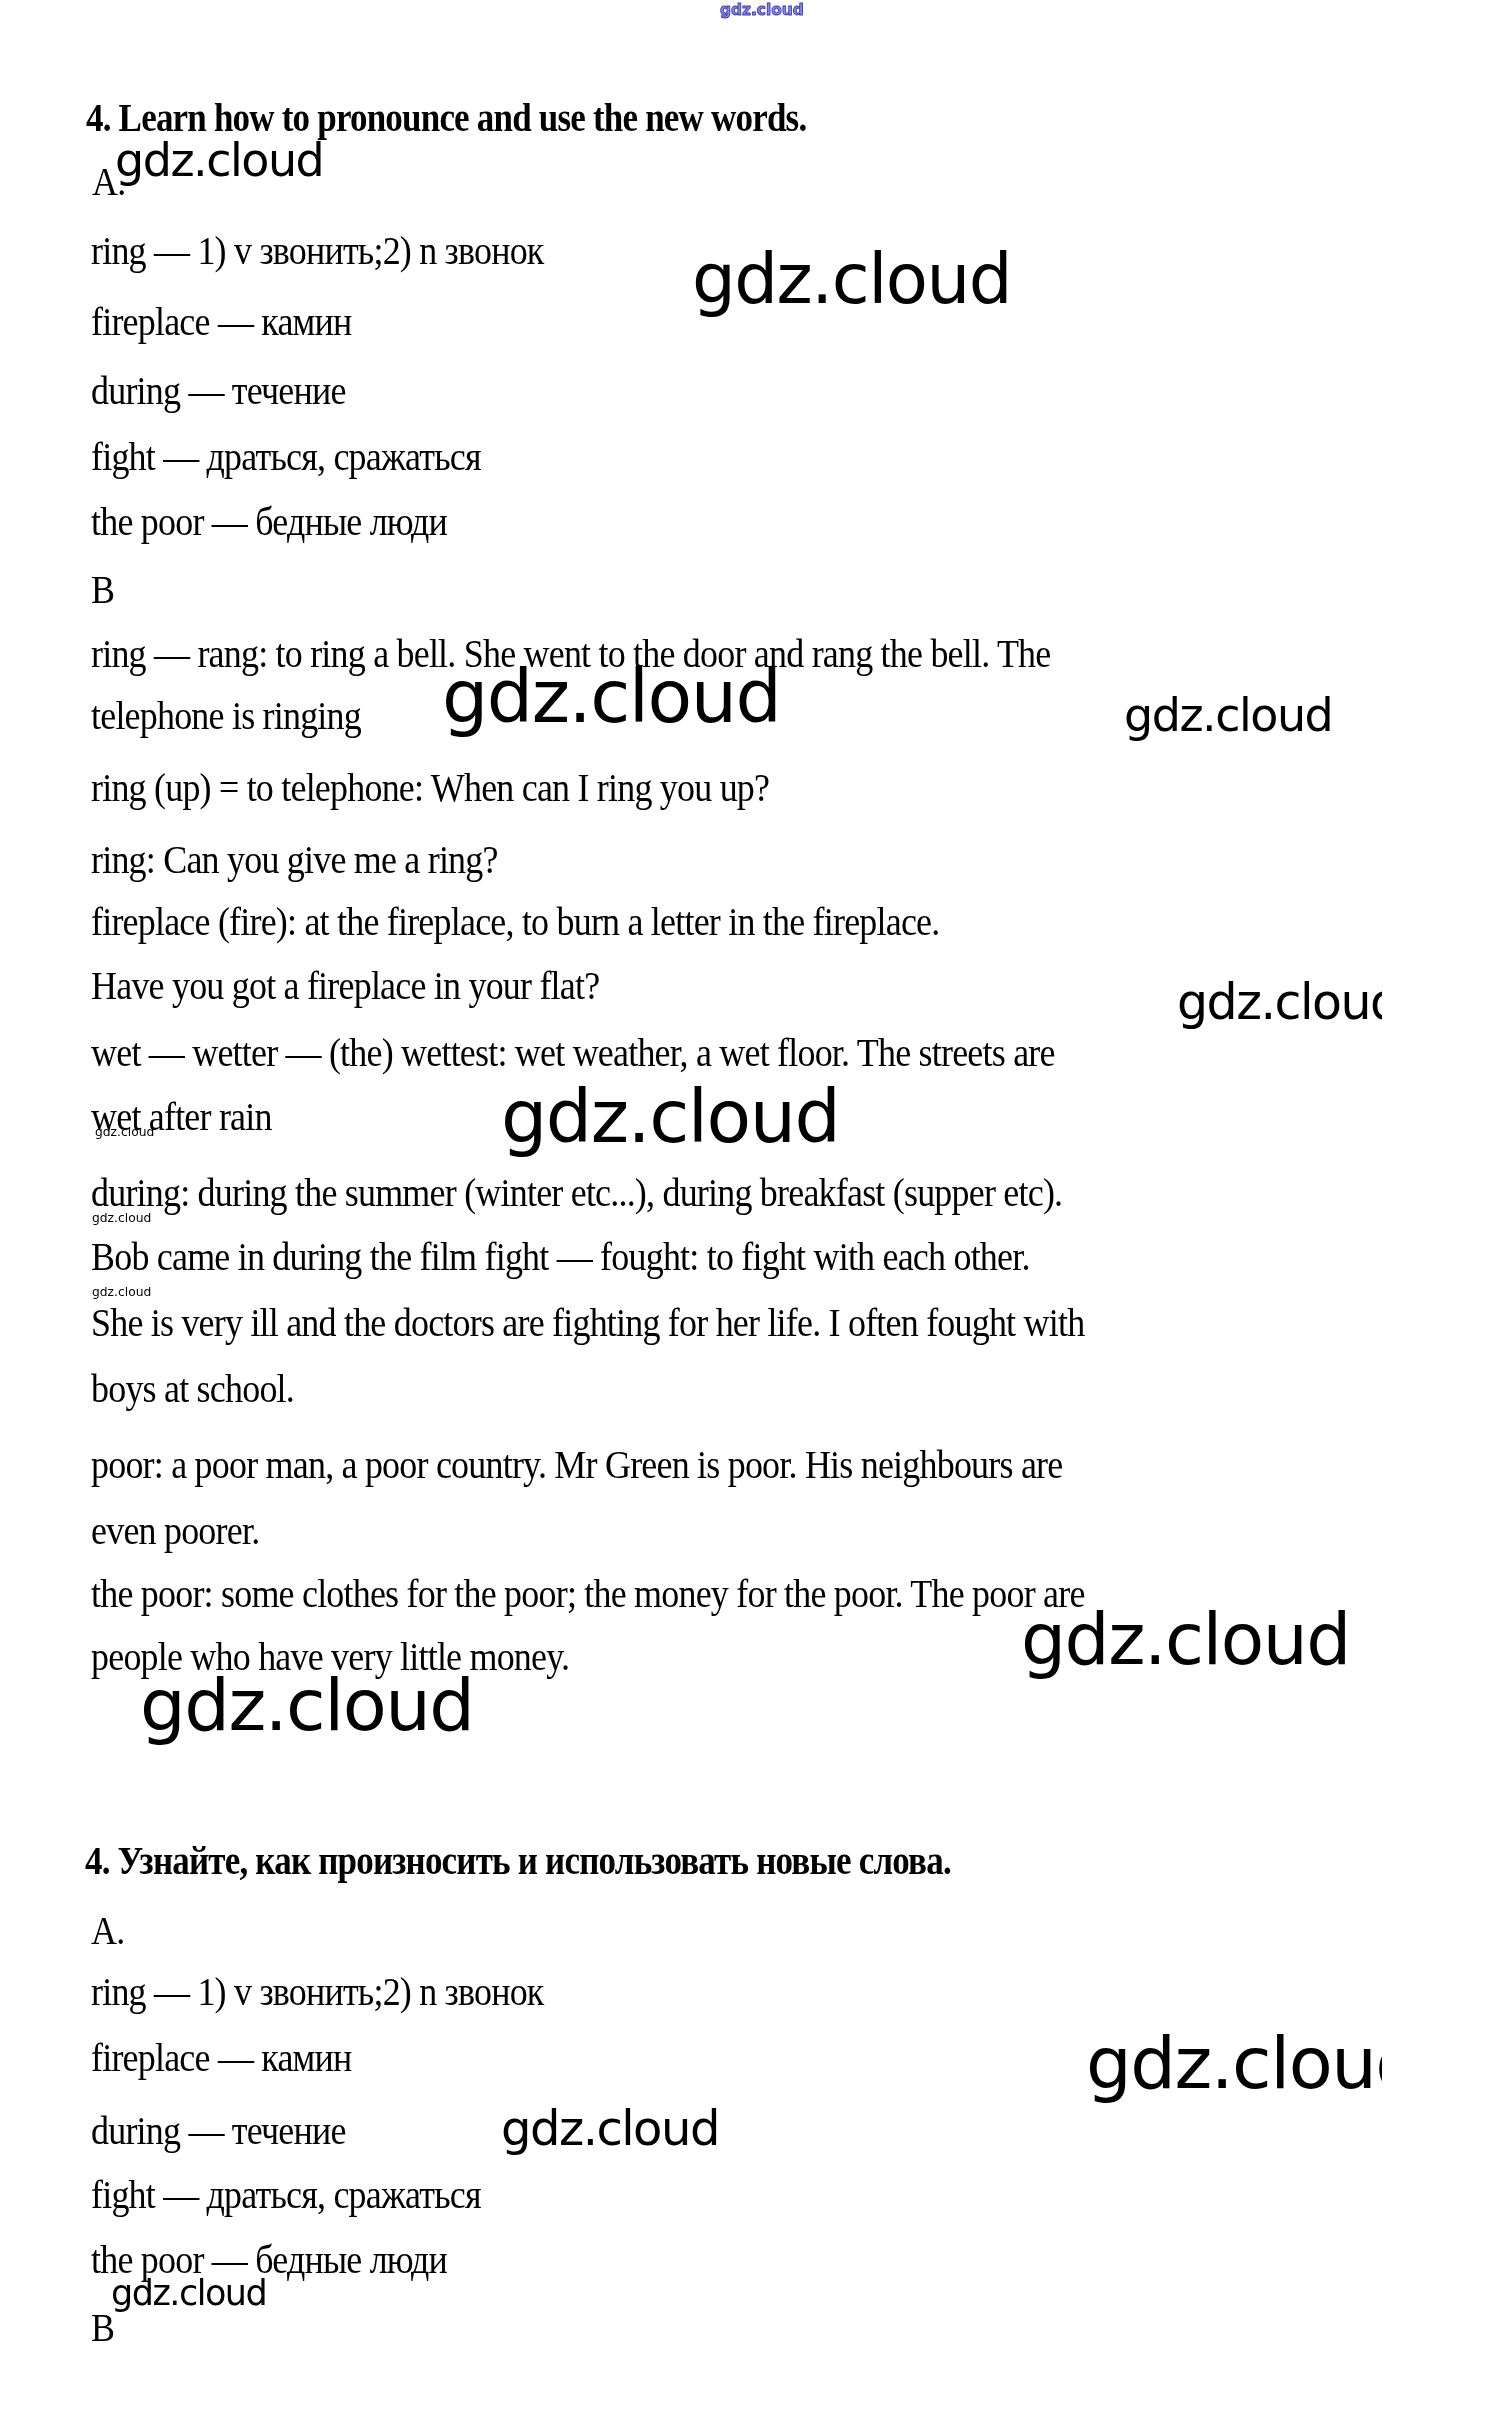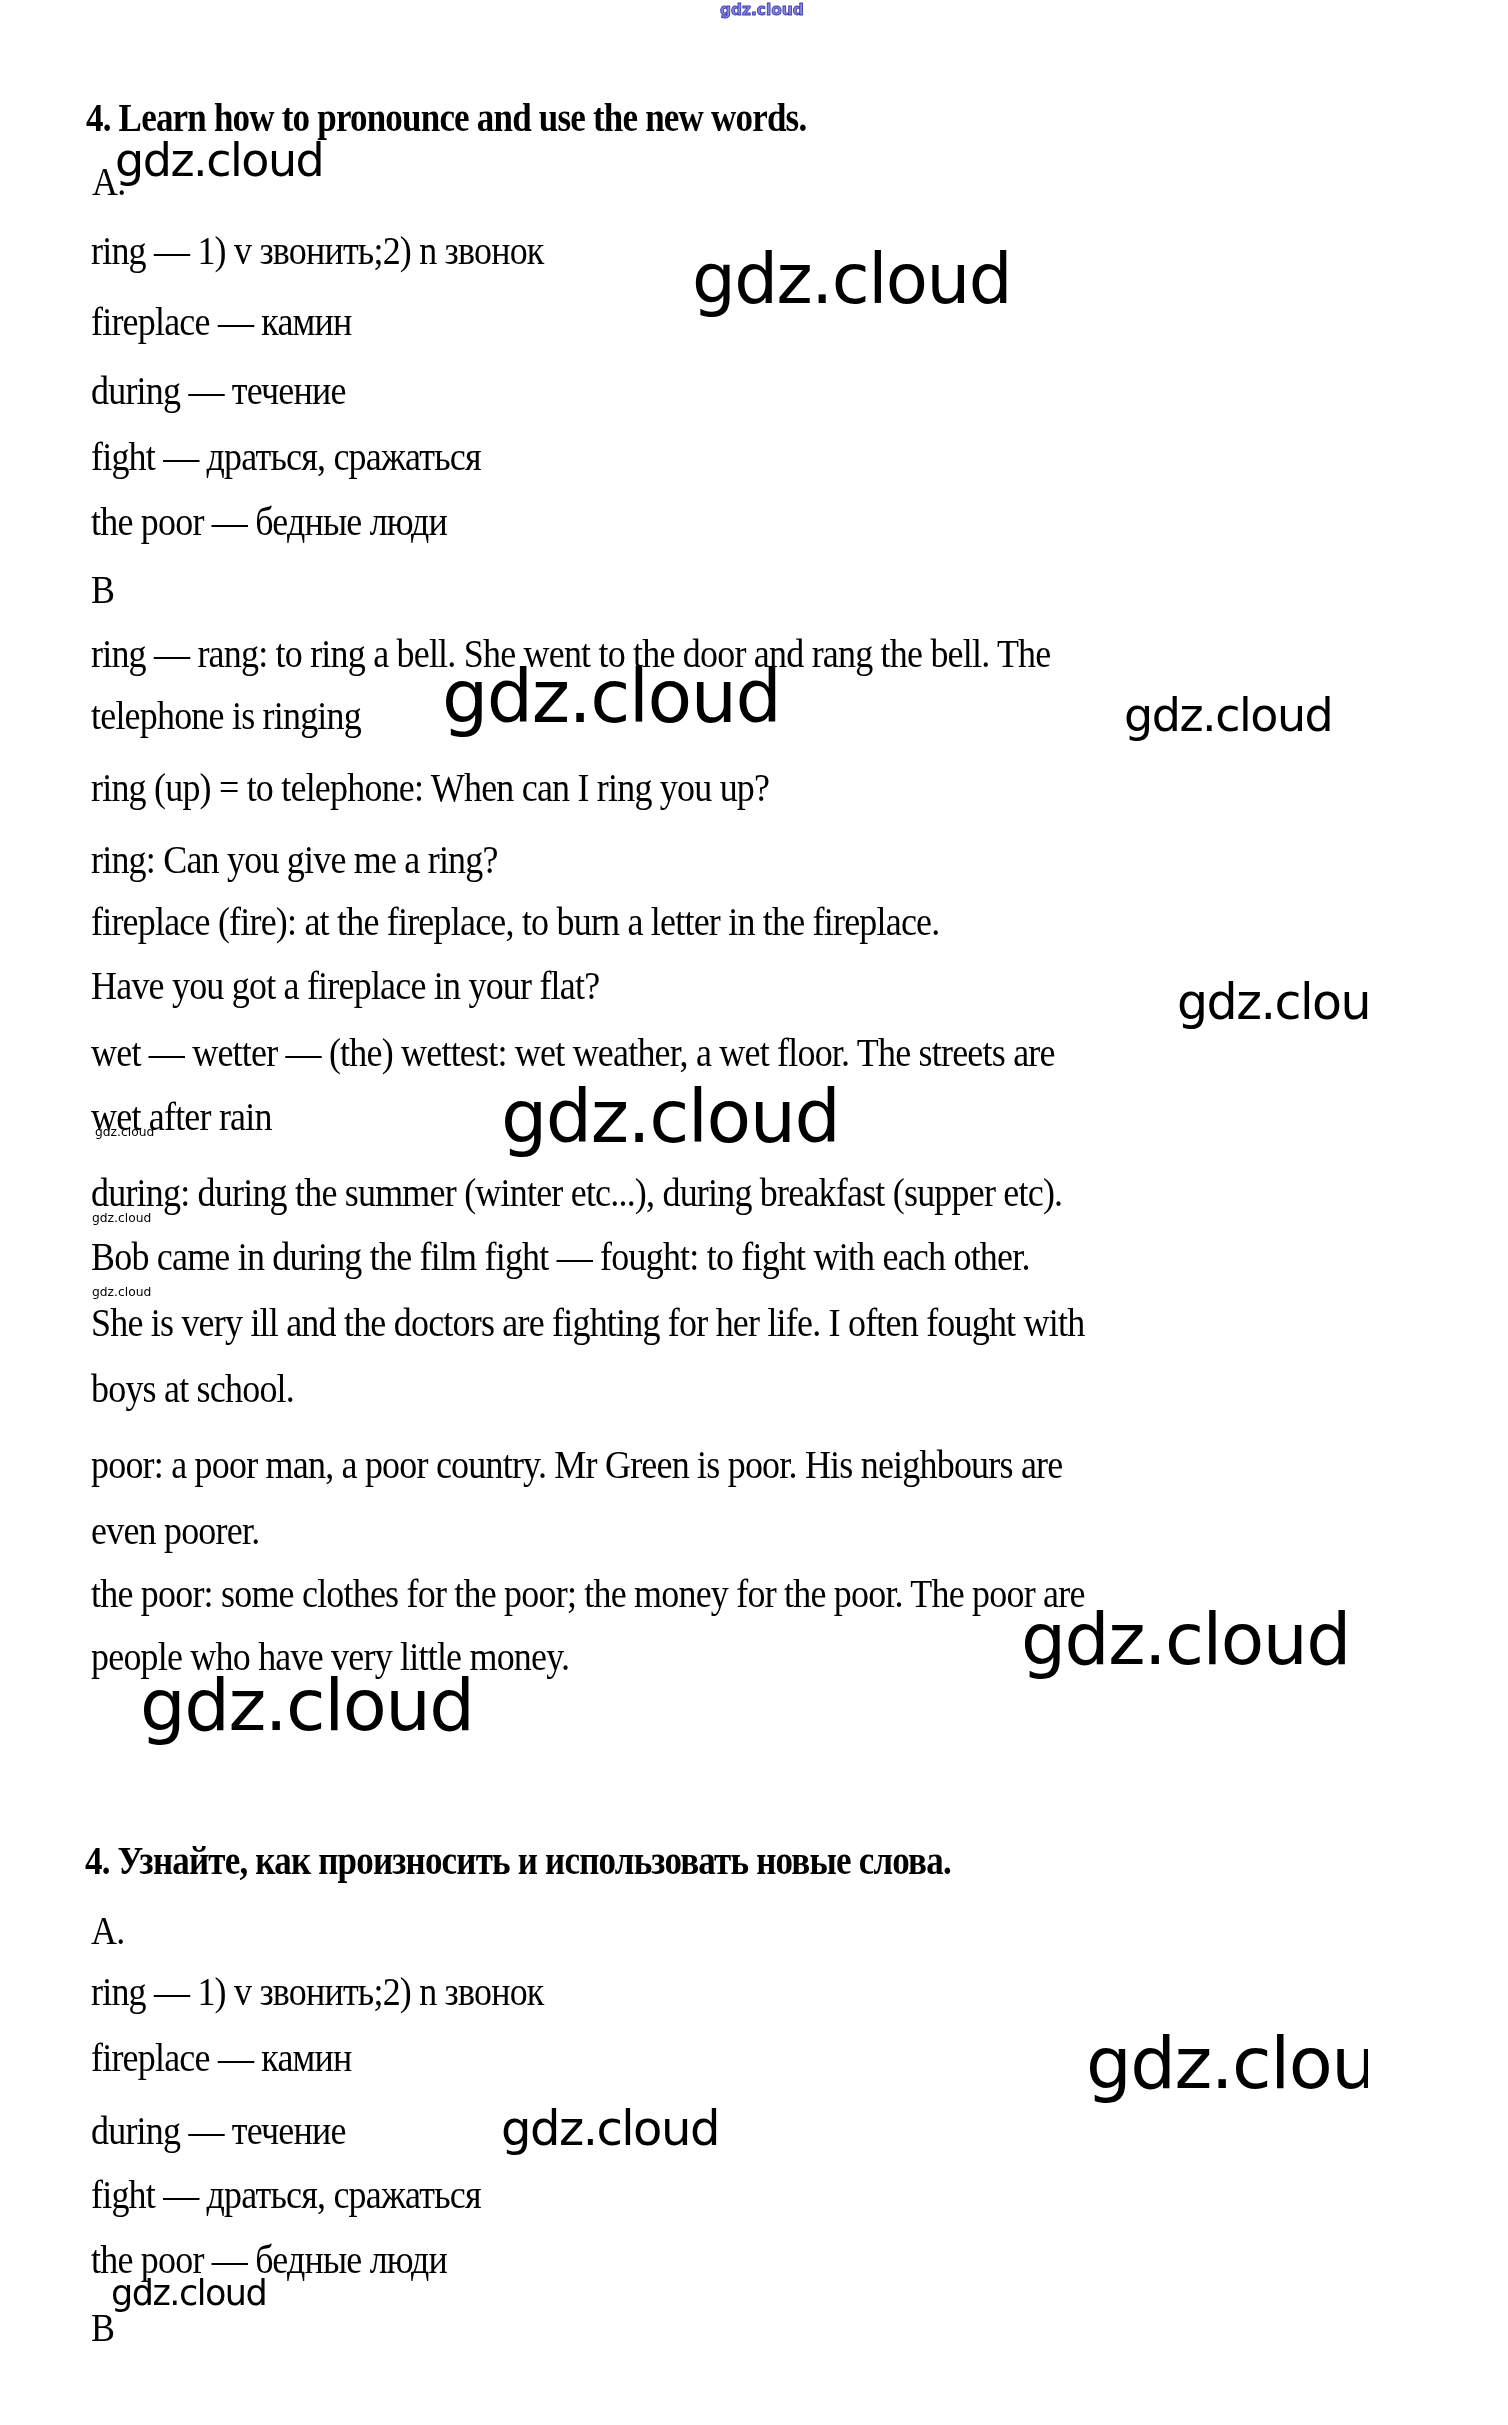--- a/index.html
+++ b/index.html
@@ -7,20 +7,21 @@
     padding: 0;
     background: #ffffff;
   }
   #page {
     position: relative;
     width: 1368px;
     height: 2426px;
     background: #ffffff;
     overflow: hidden;
     font-family: "Liberation Serif", serif;
+    padding-left: 14px;
   }
   .line {
     position: absolute;
     white-space: nowrap;
     font-family: "Liberation Serif", serif;
     font-size: 36px;
     line-height: 1.1;
     color: #000000;
     letter-spacing: -0.8px;
     transform: scaleY(1.12);

